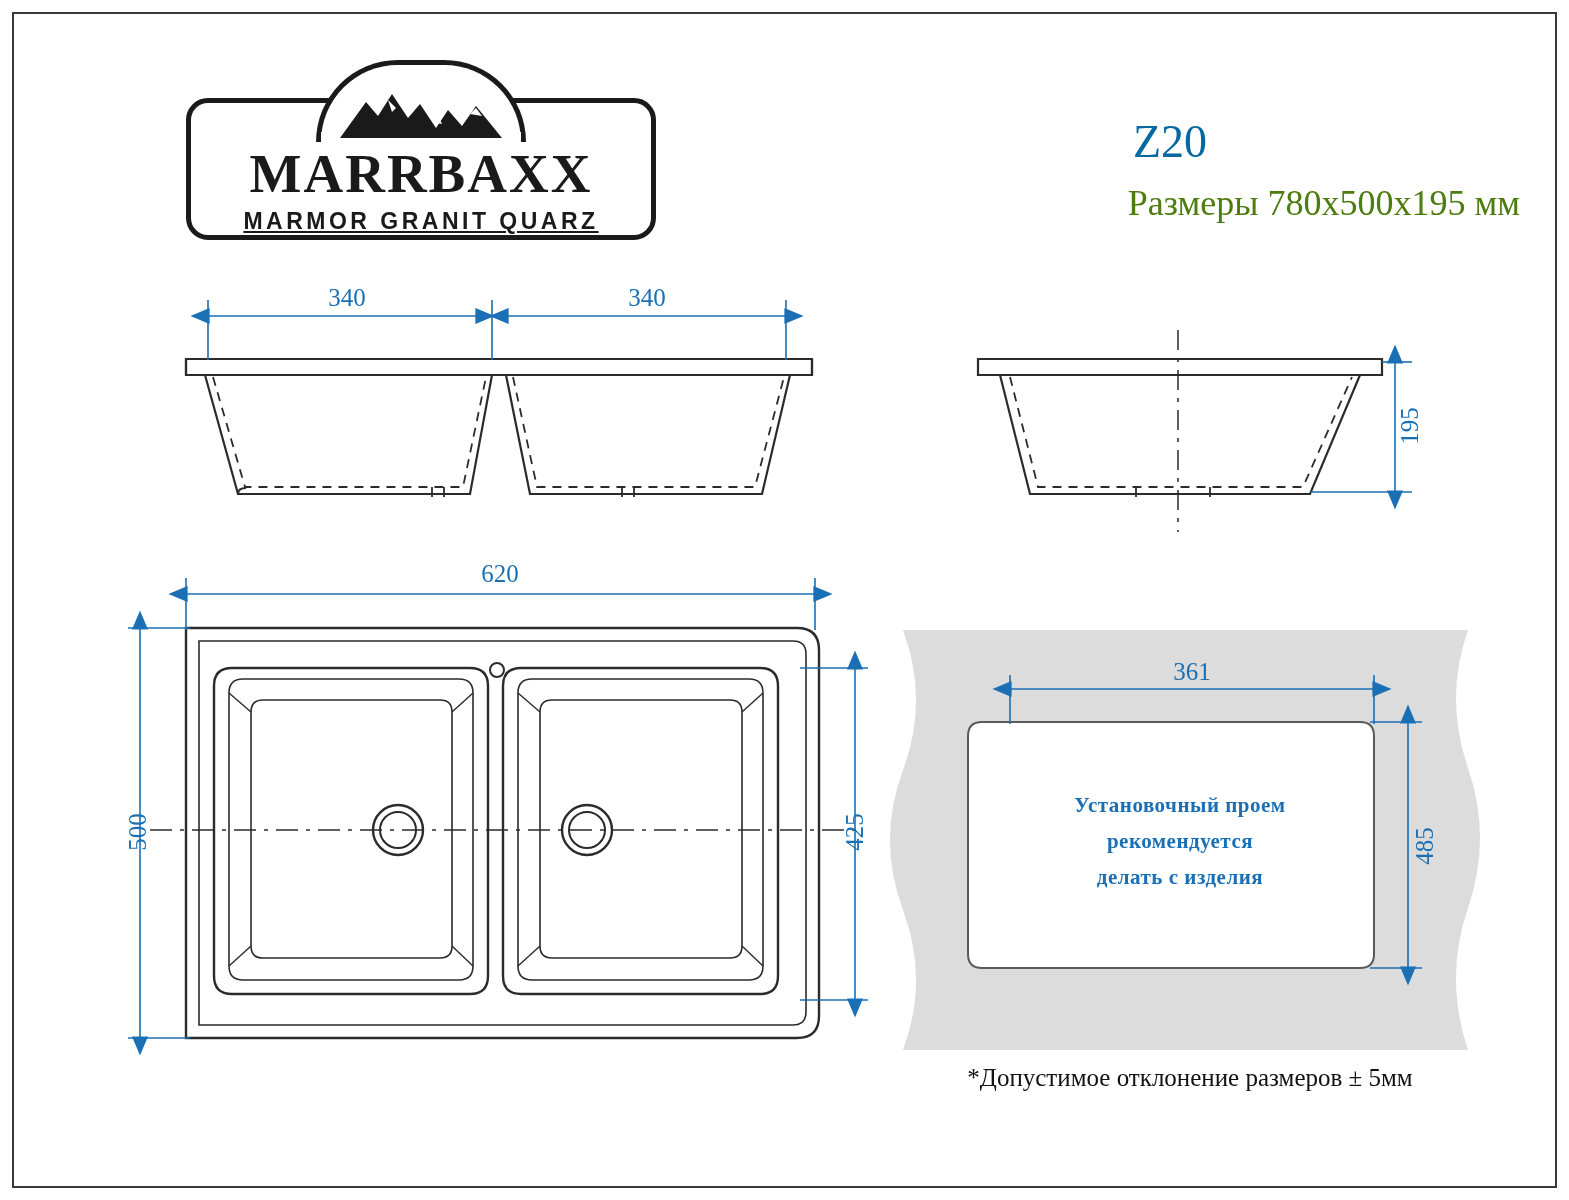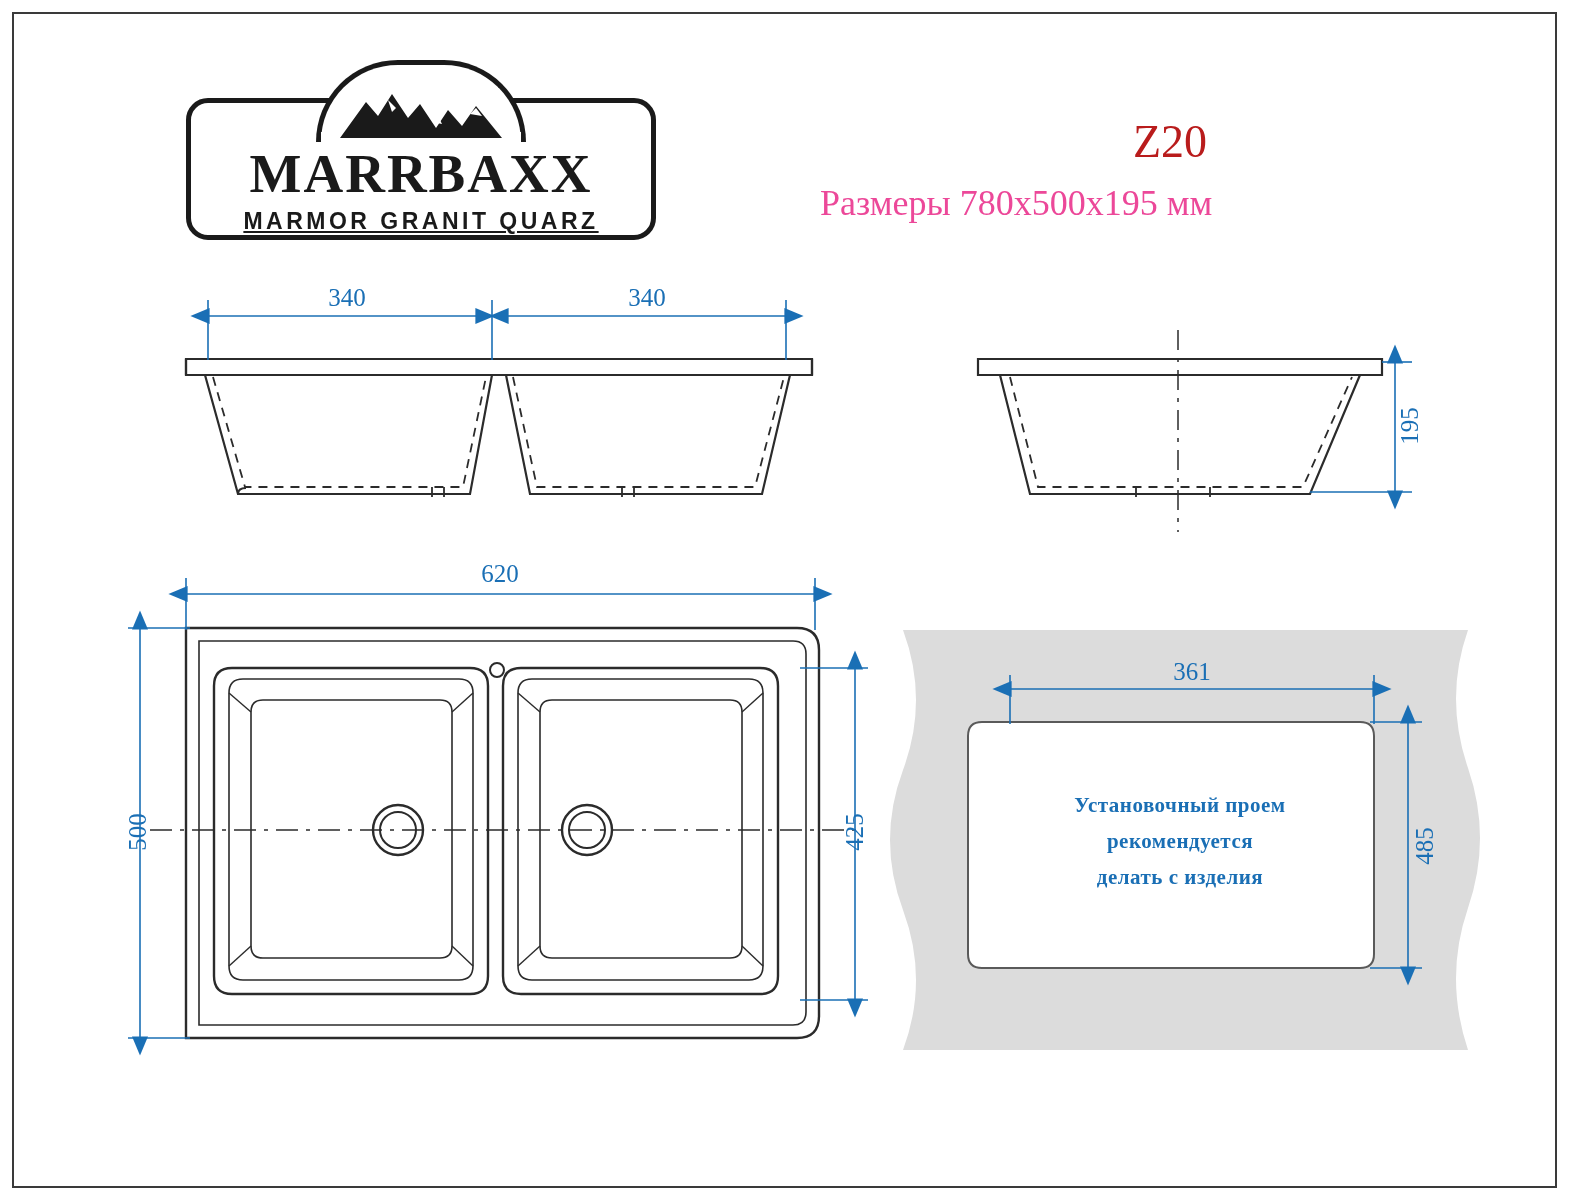--- a/index.html
+++ b/index.html
@@ -98,31 +98,31 @@
     text-decoration: underline;
   }
   
   .model-title {
     position: absolute;
     left: 820px;
     top: 115px;
     width: 700px;
     text-align: center;
     font-size: 46px;
-    color: #b91c1c;
+    color: #0369a1;
     font-family: "Liberation Serif", serif;
   }
   .model-dims {
     position: absolute;
     left: 820px;
     top: 182px;
     width: 700px;
-    text-align: left;
+    text-align: right;
     font-size: 36px;
-    color: #ec4899;
+    color: #4d7c0f;
     font-family: "Liberation Serif", serif;
   }
   
   .svg-layer {
     position: absolute;
     left: 0; top: 0;
     width: 1569px;
     height: 1200px;
     pointer-events: none;
   }
@@ -330,14 +330,15 @@
 
   <div class="dim-label" style="left:1137px; top:658px; width:110px;">361</div>
   <div class="dim-label vert" style="left:1385px; top:832px; width:80px;">485</div>
 
   <div class="cut-note">
     <div>Установочный проем</div>
     <div>рекомендуется</div>
     <div>делать с изделия</div>
   </div>
 
+  <div class="tolerance-note">*Допустимое отклонение размеров  ± 5мм</div>
 
 </div>
 
 </body></html>

